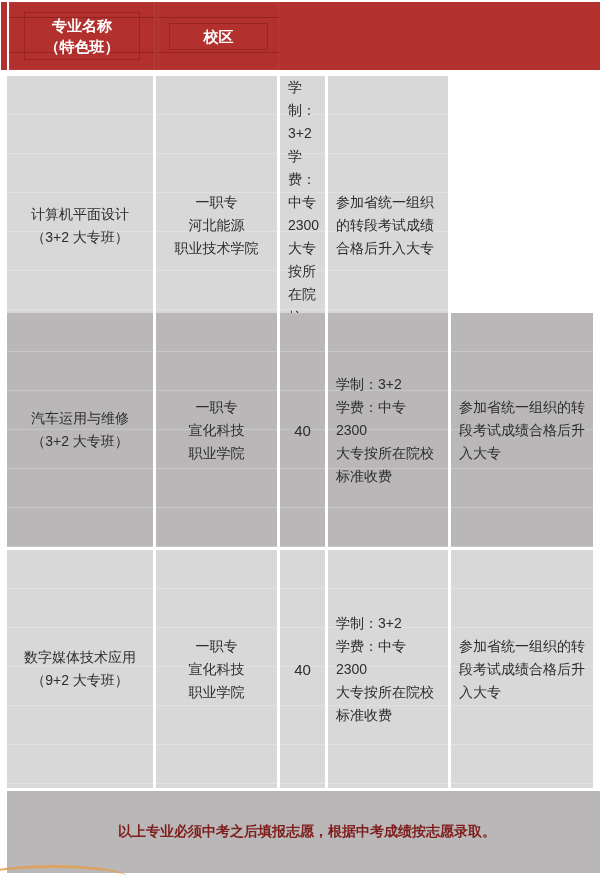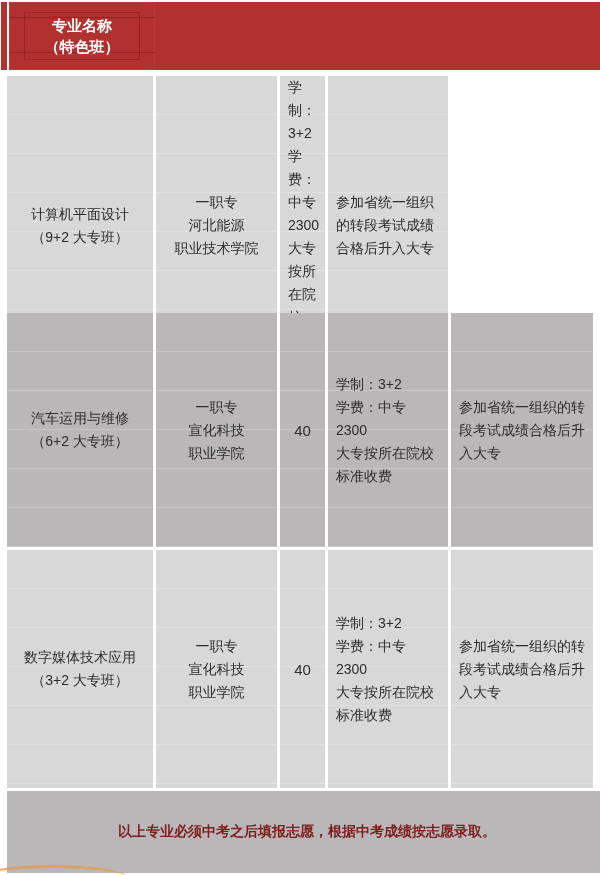--- a/index.html
+++ b/index.html
@@ -126,53 +126,56 @@
 <div class="page">
 
   <div class="table">
 
     <div class="header-row">
       <div class="grid-row">
         <div class="th">
           <div class="inner pre">专业名称
 （特色班）</div>
         </div>
+        <div class="th">
+          <div class="inner pre">校区</div>
+        </div>
       </div>
     </div>
 
     <div class="grid-row body-row row-light row-h">
       <div class="td pre">计算机平面设计
-（9+2 大专班）</div>
+（3+2 大专班）</div>
       <div class="td pre">一职专
 河北能源
 职业技术学院</div>
       <div class="td pre left">学制：3+2
 学费：中专 2300
 大专按所在院校
 标准收费</div>
       <div class="td left">参加省统一组织的转段考试成绩合格后升入大专</div>
     </div>
 
     <div class="grid-row body-row row-dark row-h">
       <div class="td pre">汽车运用与维修
-（6+2 大专班）</div>
+（3+2 大专班）</div>
       <div class="td pre">一职专
 宣化科技
 职业学院</div>
       <div class="td num">40</div>
       <div class="td pre left">学制：3+2
 学费：中专 2300
 大专按所在院校
 标准收费</div>
       <div class="td left">参加省统一组织的转段考试成绩合格后升入大专</div>
     </div>
 
     <div class="grid-row body-row row-light row-h-3">
       <div class="td pre">数字媒体技术应用
-（3+2 大专班）</div>
+（9+2 大专班）</div>
       <div class="td pre">一职专
 宣化科技
 职业学院</div>
       <div class="td num">40</div>
       <div class="td pre left">学制：3+2
 学费：中专 2300
 大专按所在院校
 标准收费</div>
       <div class="td left">参加省统一组织的转段考试成绩合格后升入大专</div>
     </div>

